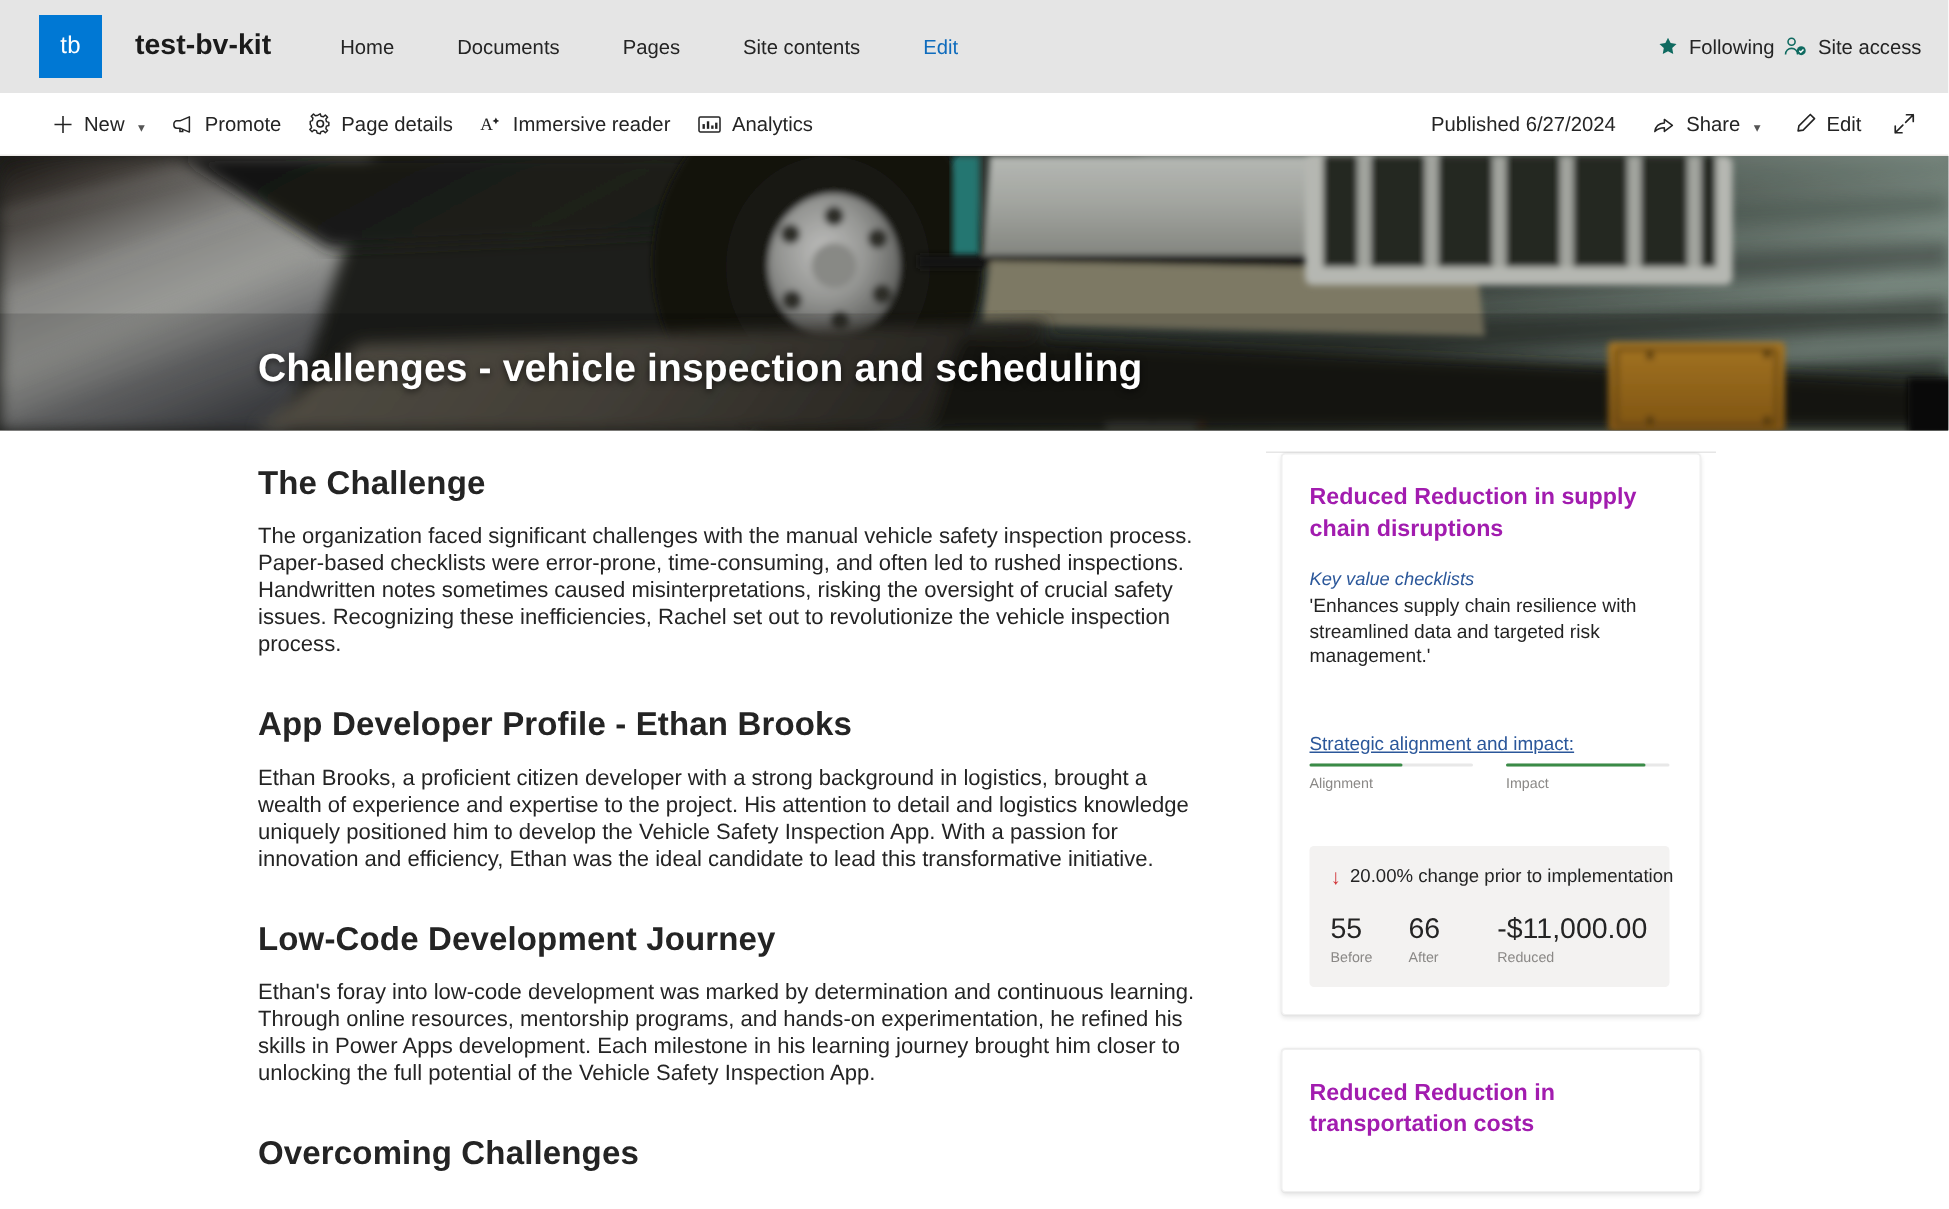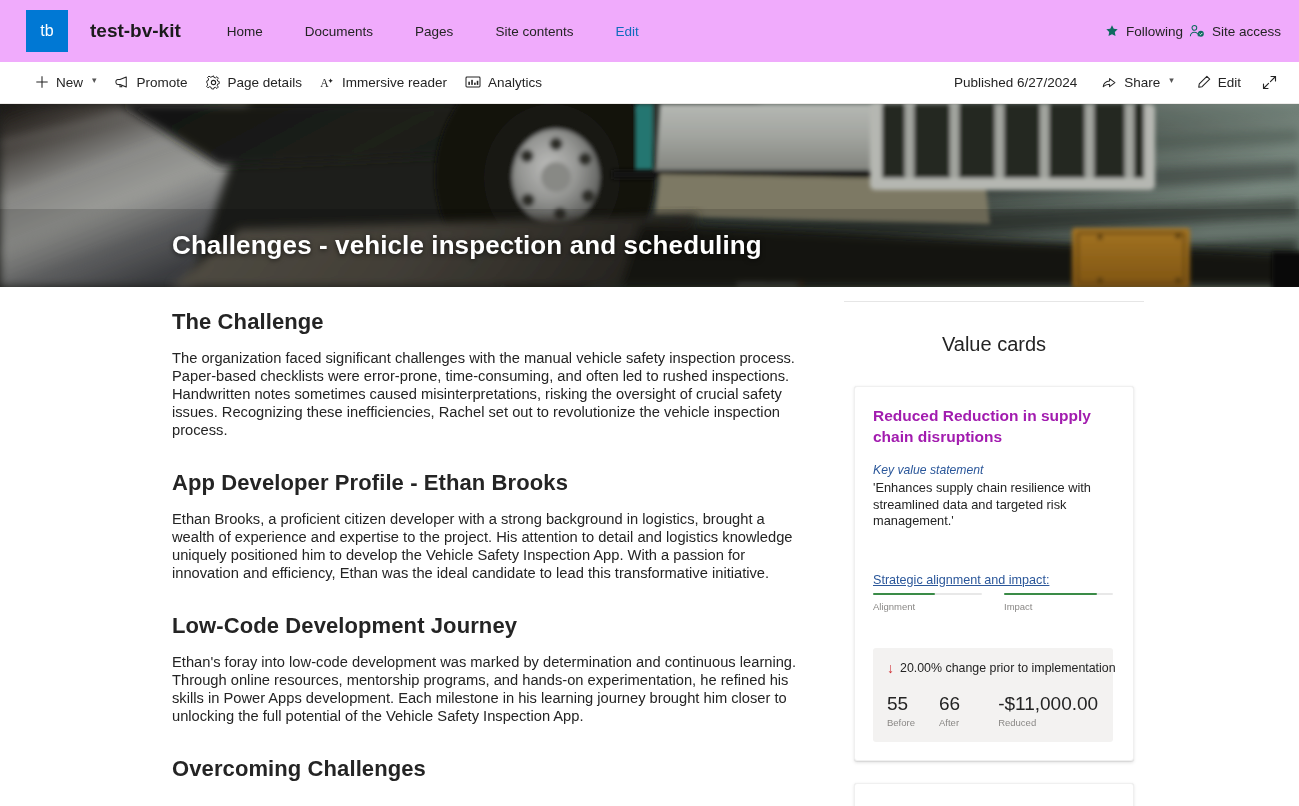--- a/index.html
+++ b/index.html
@@ -11,21 +11,21 @@
     font-family: "Liberation Sans", sans-serif;
     -webkit-font-smoothing: antialiased;
   }
 
   
   .site-header {
     height: 62px;
     display: flex;
     align-items: center;
     padding: 0 18px 0 26px;
-    background: #f0abfc;
+    background: #e5e5e5;
     position: relative;
   }
   .site-logo {
     width: 42px; height: 42px;
     background: #0078d4;
     color: #ffffff;
     display: flex; align-items: center; justify-content: center;
     font-size: 16px;
     letter-spacing: .2px;
     flex: 0 0 auto;
@@ -69,21 +69,21 @@
   
   .command-bar {
     height: 42px;
     display: flex;
     align-items: center;
     padding: 0 14px 0 26px;
     border-bottom: 1px solid #edebe9;
     background: #ffffff;
   }
   .cmd {
-    display: flex; align-items: flex-start; gap: 7px;
+    display: flex; align-items: flex-end; gap: 7px;
     font-size: 13.5px;
     color: #242424;
     padding: 5px 9px;
     cursor: pointer;
     white-space: nowrap;
     border-radius: 3px;
   }
   .cmd .ic { display: flex; align-items: center; color: #242424; }
   .cmd .chev { font-size: 9px; color: #555; margin-left: 2px; }
   .cmd-right {
@@ -543,26 +543,25 @@
     </div>
 
     <div class="sec-block">
       <h2 class="sec">Overcoming Challenges</h2>
     </div>
 
   </div>
 
   <div class="col-side">
     <div class="side-divider"></div>
-    <div class="side-heading">Value cards</div>
 
     <div class="vcard">
       <div class="vcard-title">Reduced Reduction in supply chain disruptions</div>
 
-      <div class="kv-label">Key value statement</div>
+      <div class="kv-label">Key value checklists</div>
       <p class="kv-text">'Enhances supply chain resilience with streamlined data and targeted risk management.'</p>
 
       <div class="strategic-label">Strategic alignment and impact:</div>
 
       <div class="bars">
         <div class="bar-wrap">
           <div class="bar-track">
             <div class="bar-fill" id="align-fill" style="width: 57%; background: rgb(58, 139, 71);"></div>
           </div>
           <div class="bar-caption">Alignment</div>

